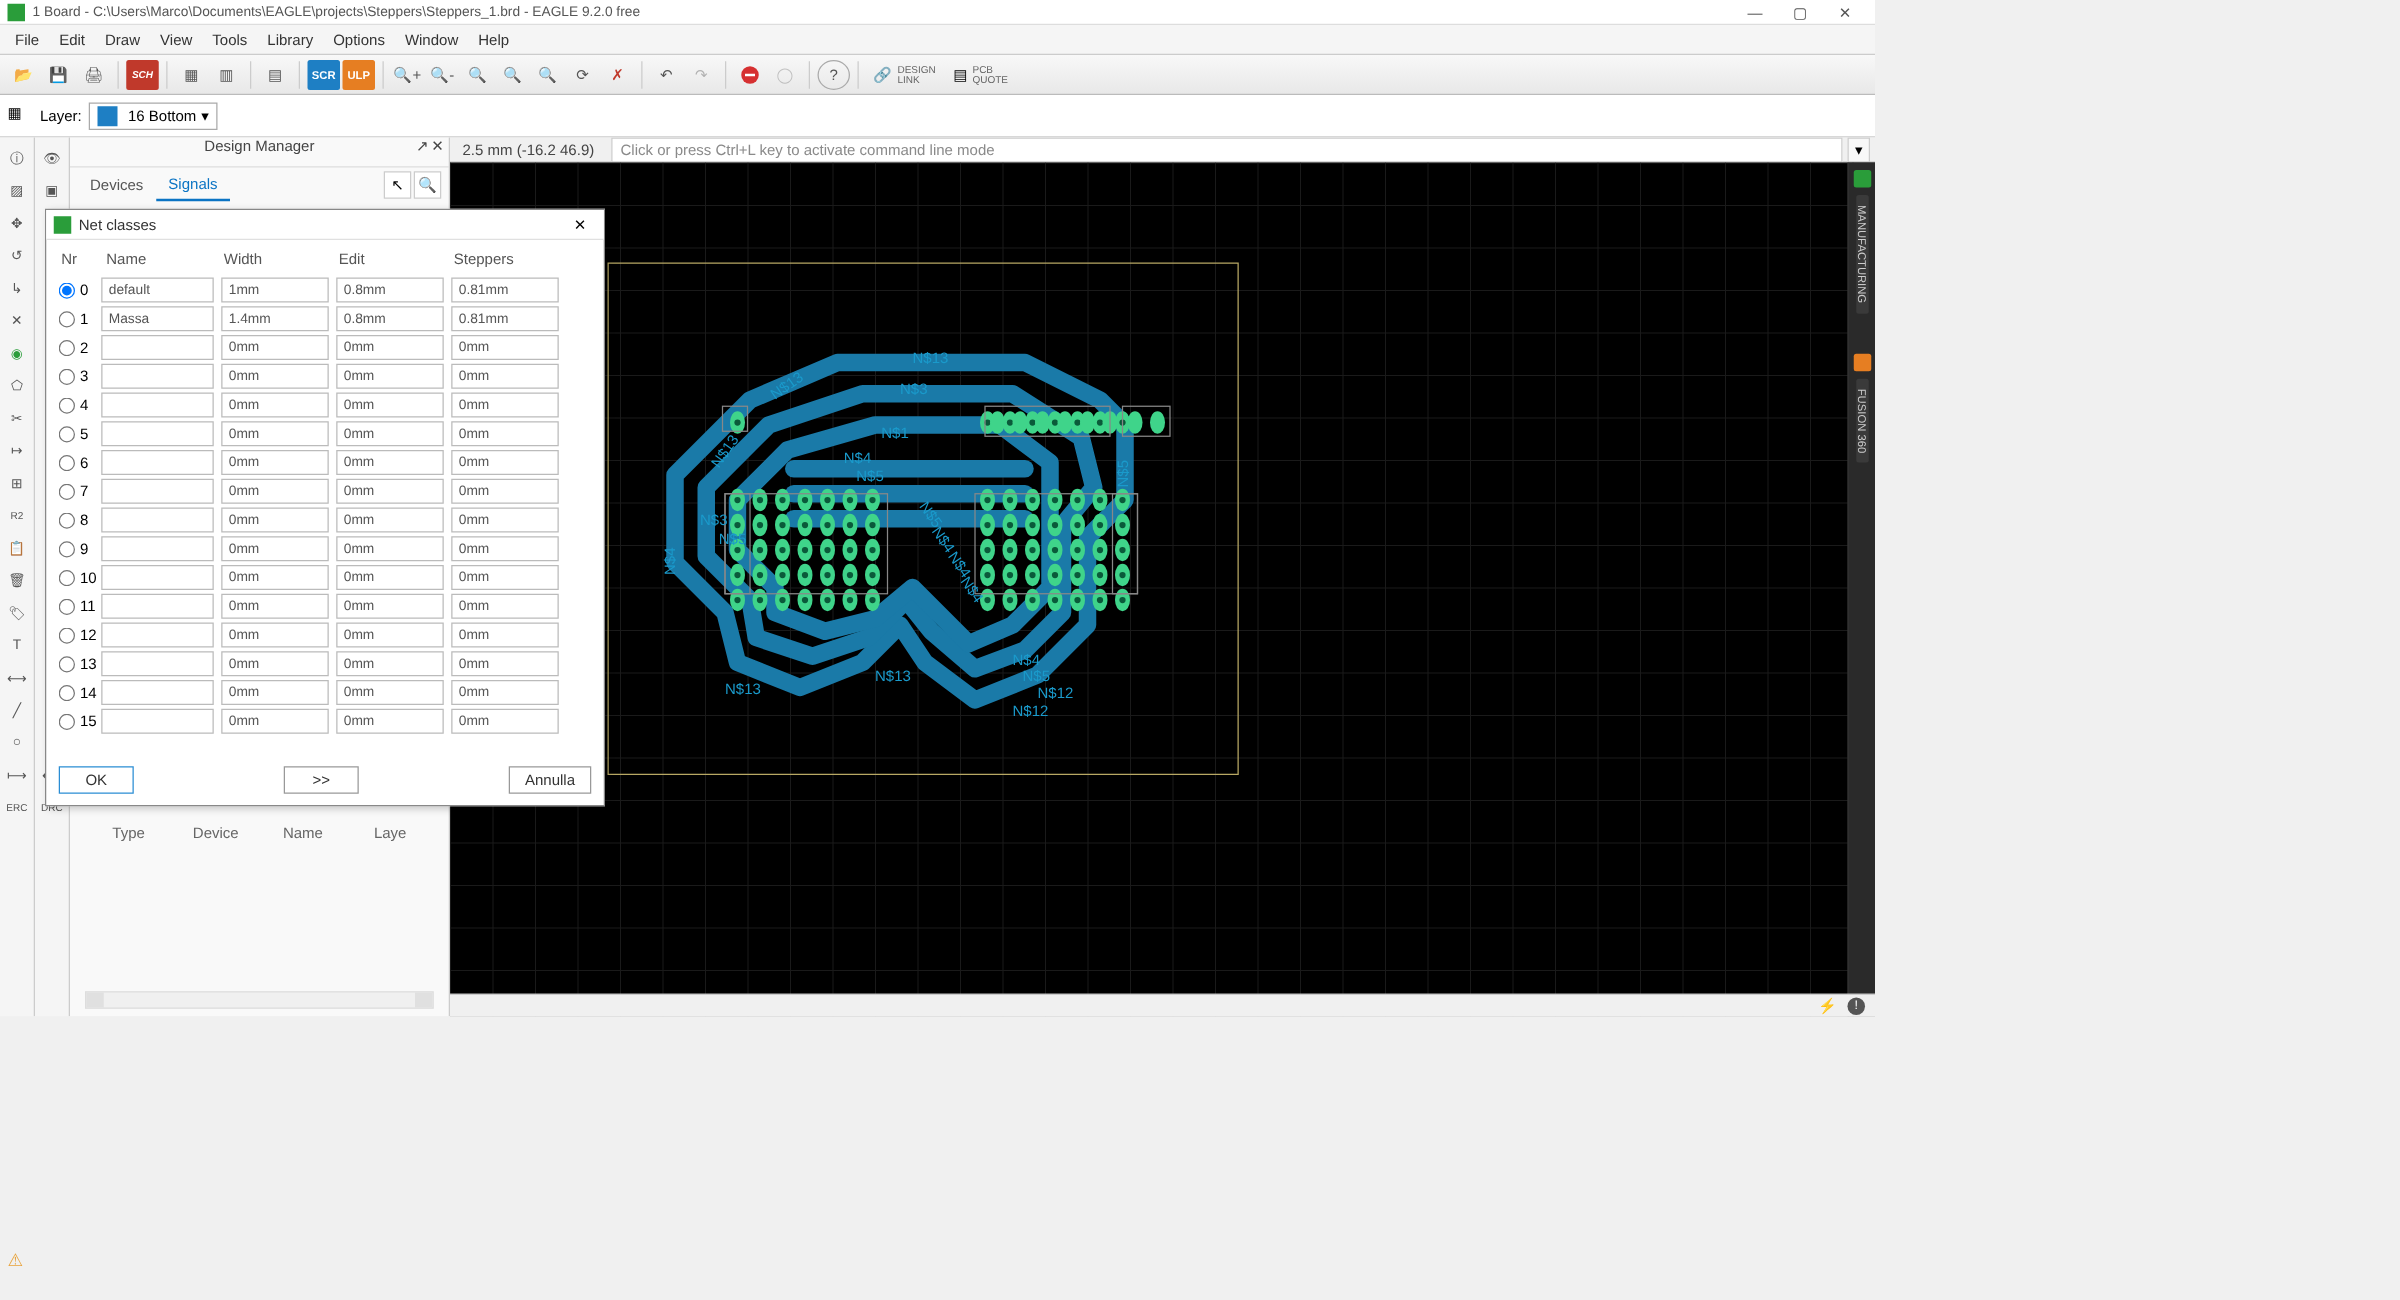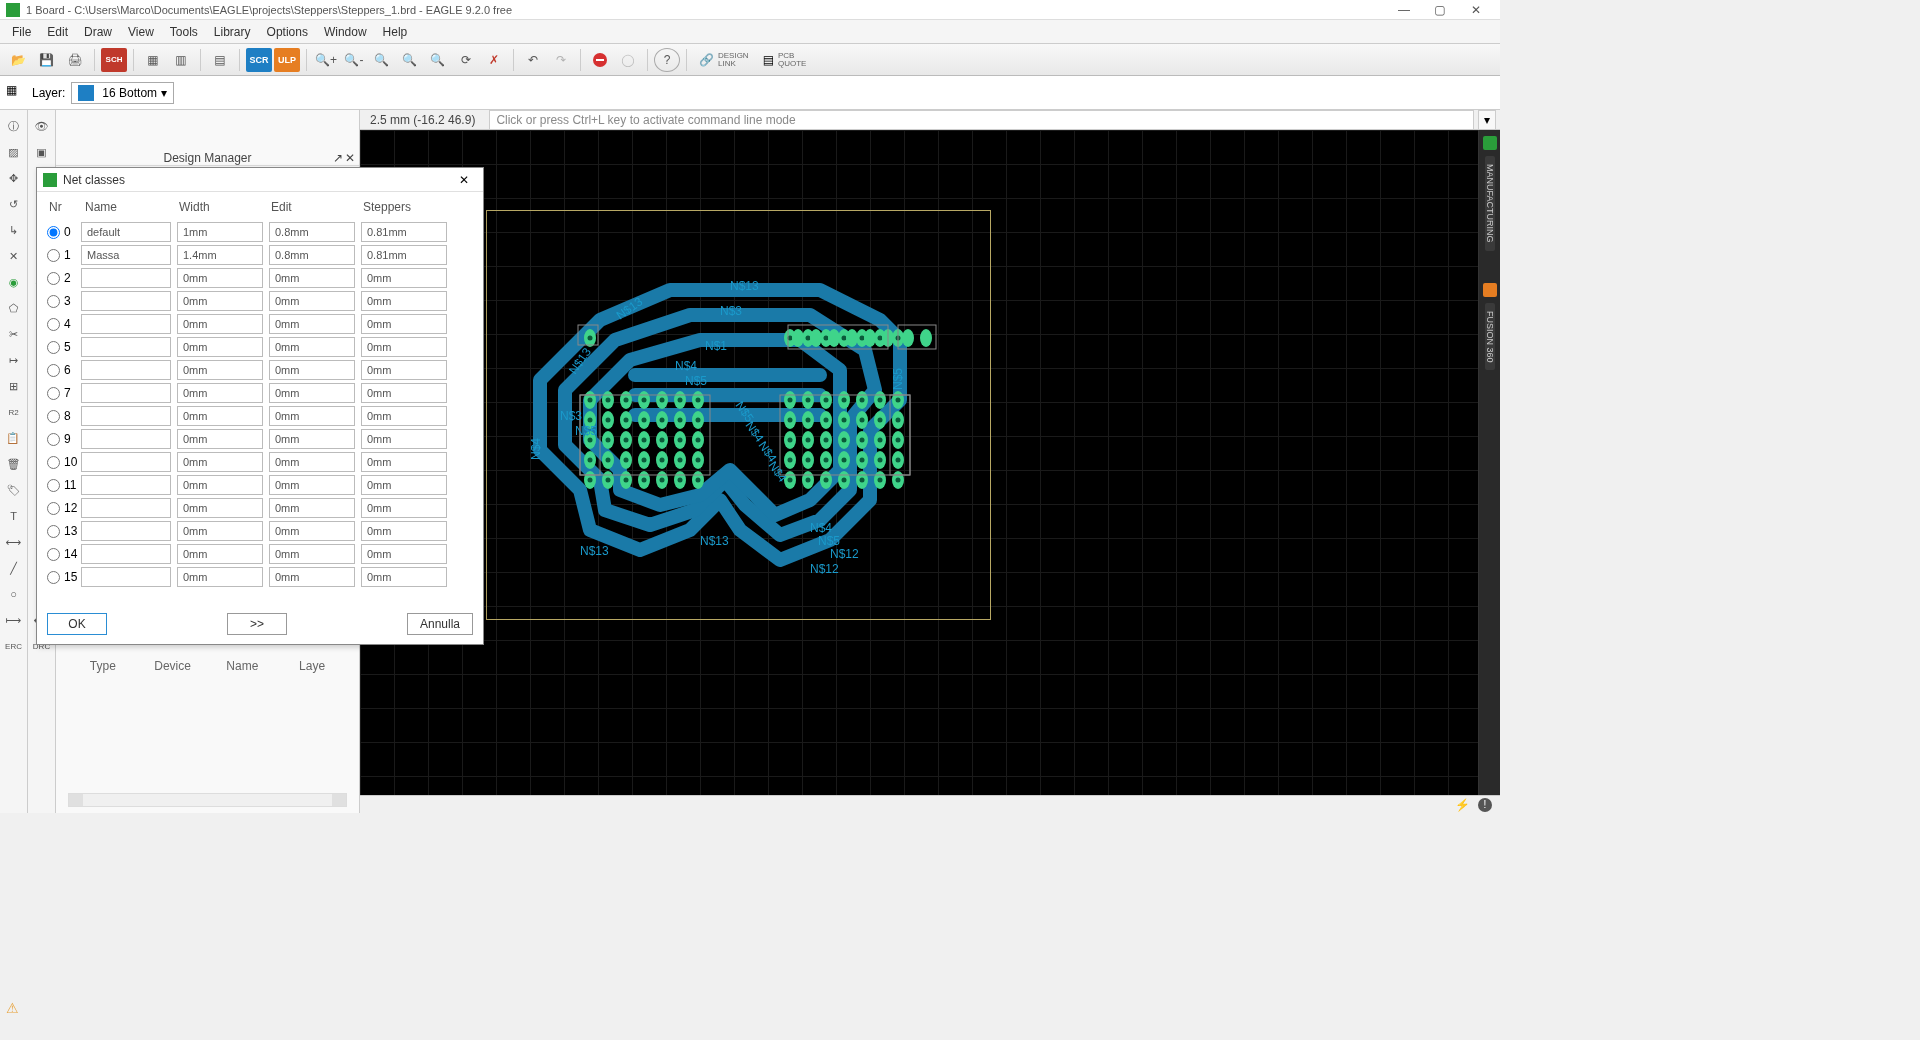--- a/index.html
+++ b/index.html
@@ -11,37 +11,37 @@
 .titlebar .wbtn { width: 36px; height: 20px; display: flex; align-items: center; justify-content: center; color: #555; }
 
 .menubar { height: 24px; background: #f5f5f5; display: flex; align-items: center; padding: 0 4px; border-bottom: 1px solid #ccc; }
 .menubar span { padding: 0 8px; color: #333; }
 
 .toolbar { height: 32px; background: linear-gradient(#f8f8f8,#e8e8e8); display: flex; align-items: center; padding: 0 6px; gap: 2px; border-bottom: 1px solid #bbb; }
 .toolbar .tbtn { width: 26px; height: 24px; display: flex; align-items: center; justify-content: center; border-radius: 2px; color: #555; }
 .toolbar .sep { width: 1px; height: 22px; background: #ccc; margin: 0 4px; }
 .scr-btn { background: #1e7fc4; color: #fff !important; font-size: 9px; font-weight: bold; }
 .ulp-btn { background: #e67e22; color: #fff !important; font-size: 9px; font-weight: bold; text-align: right; }
-.sch-btn { background: #c0392b; color: #fff !important; font-size: 8px; font-weight: bold; }
+.sch-btn { background: #c0392b; color: #fff !important; font-size: 8px; font-weight: bold; font-style: italic; }
 .stop-btn svg circle { fill: #d63031; }
 .link-btn { display: flex; align-items: center; gap: 4px; padding: 0 6px; }
 .link-btn .lbl { font-size: 8px; line-height: 8px; color: #666; }
 
 .layerbar { height: 34px; background: #fff; display: flex; align-items: center; padding: 0 6px; gap: 6px; border-bottom: 1px solid #ccc; }
 .layerbar .grid { width: 20px; height: 20px; }
 .layer-swatch { width: 16px; height: 16px; background: #1e7fc4; display: inline-block; vertical-align: middle; margin-right: 4px; }
 
 .body { display: flex; height: calc(813px - 20px - 24px - 32px - 34px); }
 
 .toolcol { width: 28px; background: #f5f5f5; border-right: 1px solid #ccc; display: flex; flex-direction: column; align-items: center; gap: 6px; padding-top: 6px; }
 .toolcol .tc { width: 20px; height: 20px; display: flex; align-items: center; justify-content: center; color: #555; font-size: 11px; }
 .toolcol.second { border-right: 1px solid #ccc; }
 
 .sidepanel { width: 304px; background: #f9f9f9; border-right: 1px solid #ccc; display: flex; flex-direction: column; position: relative; }
-.sidepanel-head { height: 24px; display: flex; align-items: flex-end; justify-content: center; color: #444; position: relative; border-bottom: 1px solid #ddd; margin-top: 32px; }
+.sidepanel-head { height: 24px; display: flex; align-items: flex-start; justify-content: center; color: #444; position: relative; border-bottom: 1px solid #ddd; }
 .sidepanel-head .ctrl { position: absolute; right: 4px; display: flex; gap: 2px; }
 .tabs { height: 28px; display: flex; align-items: center; padding: 0 6px; gap: 0; }
 .tabs .tab { padding: 5px 10px; color: #555; }
 .tabs .tab.active { color: #0b74c4; border-bottom: 2px solid #0b74c4; }
 .tabs .zoombtns { margin-left: auto; display: flex; gap: 2px; }
 .tabs .zb { width: 22px; height: 22px; border: 1px solid #ccc; background: #fff; display: flex; align-items: center; justify-content: center; }
 
 .sidepanel .scroll { position: absolute; bottom: 6px; left: 12px; right: 12px; height: 14px; background: #f0f0f0; border: 1px solid #ddd; }
 .sidepanel .scroll::before, .sidepanel .scroll::after { content: ""; position: absolute; top: 0; width: 14px; height: 12px; background: #e0e0e0; }
 .sidepanel .scroll::before { left: 0; } .sidepanel .scroll::after { right: 0; }

